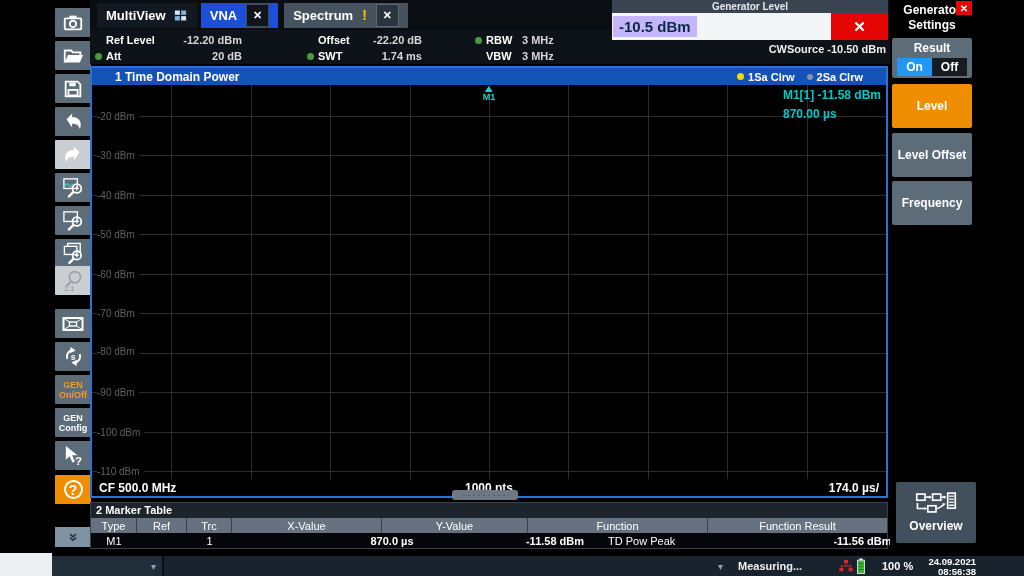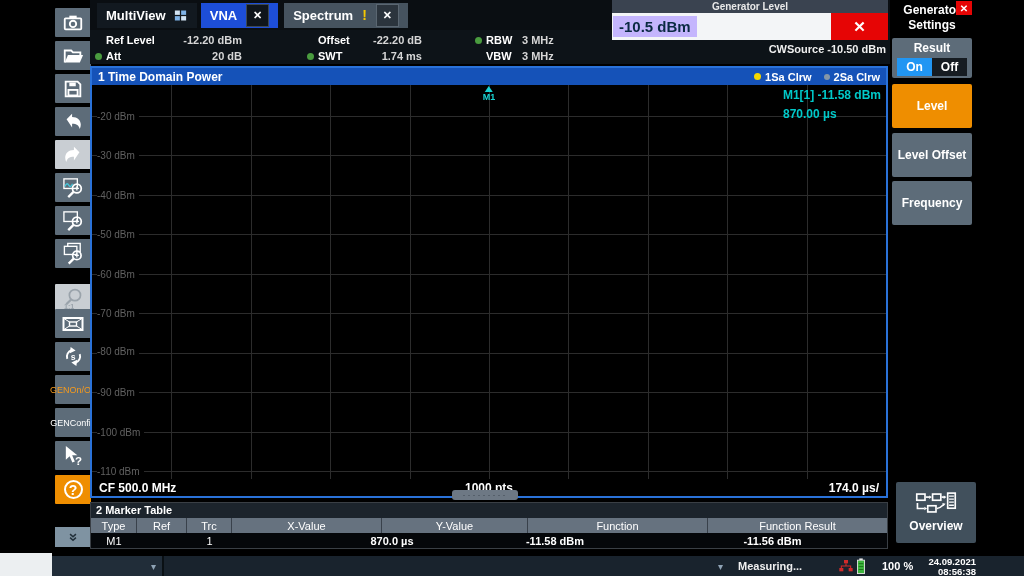--- a/index.html
+++ b/index.html
@@ -4,21 +4,21 @@
 <style>
   html,body{margin:0;padding:0}
   body{width:1024px;height:576px;background:#000;font-family:"Liberation Sans",sans-serif;
        color:#fff;position:relative;overflow:hidden;-webkit-font-smoothing:antialiased}
 
   
   .toolbar{position:absolute;left:55px;top:0;width:36px;height:556px;background:#000}
   .tbtn{position:absolute;left:0;width:36px;height:29px;background:#5d6c79;border-radius:1px;
         display:flex;align-items:center;justify-content:center;cursor:pointer}
   .tbtn.disabled{background:#c9ced3}
-  .tbtn.textbtn{flex-direction:row;font-size:9px;font-weight:normal;line-height:10px}
+  .tbtn.textbtn{flex-direction:column;font-size:9px;font-weight:bold;line-height:10px}
   .tbtn.orange-text{color:#f59a1d}
   .tbtn.help-btn{background:#ef8e00}
   .helpq{width:19px;height:19px;border:2px solid #fff;border-radius:50%;display:flex;align-items:center;
          justify-content:center;font-weight:bold;font-size:14px;color:#fff;box-sizing:border-box}
   .expander{position:absolute;left:0;top:527px;width:36px;height:20px;background:#7f93a2;
             display:flex;align-items:center;justify-content:center}
 
   
   .tabbar{position:absolute;left:90px;top:0;width:800px;height:30px;background:#0a0e12;
           display:flex;align-items:center;padding-left:7px;box-sizing:border-box}
@@ -52,21 +52,21 @@
   .popup-body{display:flex;height:27px}
   .popup-input{flex:1;background:#f3f5f7;display:flex;align-items:center;padding-left:1px;cursor:text}
   .popup-sel{background:#c4b5fd;color:#0a2a42;font-weight:bold;font-size:15px;padding:2px 6px}
   .popup-x{width:57px;background:#e60505;color:#fff;display:flex;align-items:center;justify-content:center;
            font-weight:bold;font-size:15px;cursor:pointer}
   .popup-cw{text-align:right;font-size:11px;font-weight:bold;color:#efefef;padding:3px 2px 0 0}
 
   
   .win1{position:absolute;left:90px;top:66px;width:798px;height:432px;box-sizing:border-box;
         border:2px solid #2a72d9;background:#000}
-  .win1-title{height:17px;background:#1552b8;display:flex;align-items:center;padding:0 6px;
+  .win1-title{height:17px;background:#1552b8;display:flex;align-items:center;padding:0 23px;
               font-size:12px;font-weight:bold}
   .legend{margin-left:auto;display:flex;gap:12px;align-items:center;font-size:11px;font-weight:bold}
   .legitem{display:flex;align-items:center;cursor:pointer}
   .ldot{width:7px;height:7px;border-radius:50%;margin-right:4px}
   .plot{position:relative;height:394px;background:#000;overflow:hidden}
   .hline{position:absolute;left:0;right:0;height:1px;background:#2c2c2c}
   .vline{position:absolute;top:0;bottom:0;width:1px;background:#2c2c2c}
   .ylab{position:absolute;left:5px;transform:translateY(-50%);font-size:10px;color:#606060;
         background:#000;padding:0 4px 0 0;line-height:11px}
   .marker{position:absolute;left:50%;top:1px;transform:translateX(-50%);text-align:center;
@@ -189,21 +189,21 @@
   </div>
   <div class="tbtn" style="top:239px">
     <svg width="23" height="23" viewBox="0 0 24 24">
       <rect x="6" y="1.5" width="13" height="8.5" fill="none" stroke="#fff" stroke-width="1.4"></rect>
       <rect x="2.5" y="4.5" width="13" height="8.5" fill="#5d6c79" stroke="#fff" stroke-width="1.4"></rect>
       <circle cx="15.5" cy="14" r="4.4" fill="none" stroke="#fff" stroke-width="1.8"></circle>
       <path d="M13.4 14 h4.2 M15.5 11.9 v4.2" stroke="#fff" stroke-width="1.3"></path>
       <path d="M12.2 17.3 L7 22.5" stroke="#fff" stroke-width="2.4"></path>
     </svg>
   </div>
-  <div class="tbtn disabled" style="top:284px">
+  <div class="tbtn disabled" style="top:266px">
     <svg width="23" height="23" viewBox="0 0 24 24">
       <circle cx="13.5" cy="8.5" r="5.8" fill="none" stroke="#9aa3ab" stroke-width="1.8"></circle>
       <path d="M9.8 12.8 L4.5 18" stroke="#9aa3ab" stroke-width="2.4"></path>
       <text x="2" y="22.5" font-size="7.5" font-weight="bold" fill="#9aa3ab" font-family="Liberation Sans,sans-serif">1:1</text>
     </svg>
   </div>
   <div class="tbtn" style="top:309px">
     <svg width="24" height="24" viewBox="0 0 24 24">
       <rect x="2.5" y="6" width="19" height="12" fill="none" stroke="#fff" stroke-width="2"></rect>
       <rect x="8.5" y="10" width="7" height="4" fill="none" stroke="#fff" stroke-width="1.4"></rect>
@@ -390,20 +390,21 @@
     <div class="mt-cell w5">Y-Value</div>
     <div class="mt-cell w6">Function</div>
     <div class="mt-cell w7">Function Result</div>
   </div>
   <div class="mt-row">
     <div class="mt-cell w1">M1</div>
     <div class="mt-cell w2"></div>
     <div class="mt-cell w3">1</div>
     <div class="mt-cell w4 bold shift-x">870.0 µs</div>
     <div class="mt-cell w5 bold shift-y">-11.58 dBm</div>
+    <div class="mt-cell w6 fn-cell">TD Pow Peak</div>
     <div class="mt-cell w7 bold shift-fr">-11.56 dBm</div>
   </div>
 </div>
 
 <div class="sidebar">
   <div class="sb-header">
     <div>Generator</div>
     <div>Settings</div>
   </div>
   <div class="sb-x">

